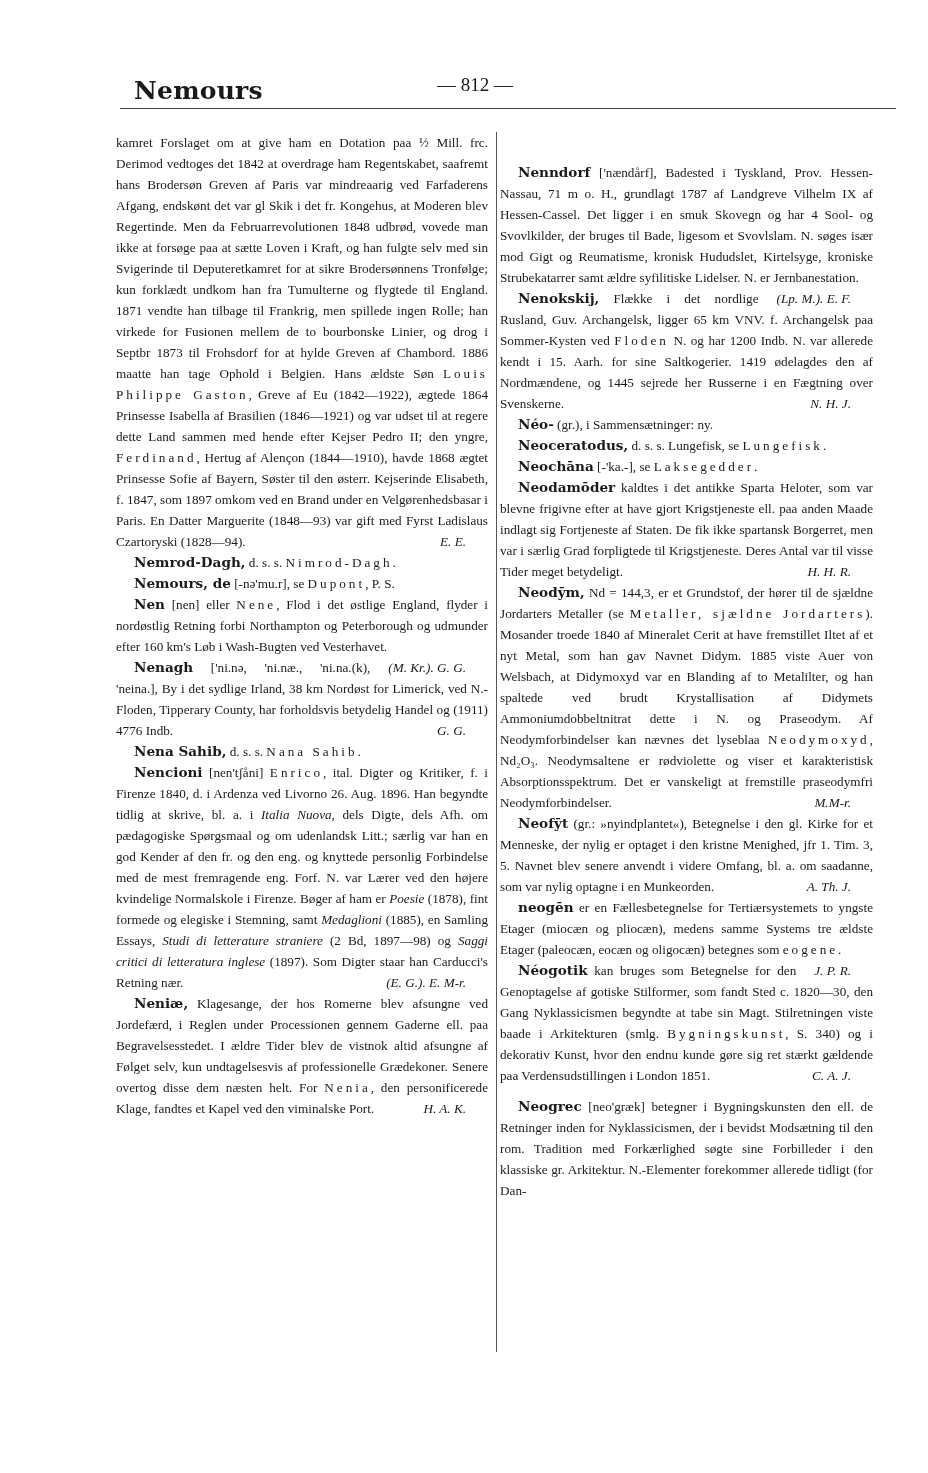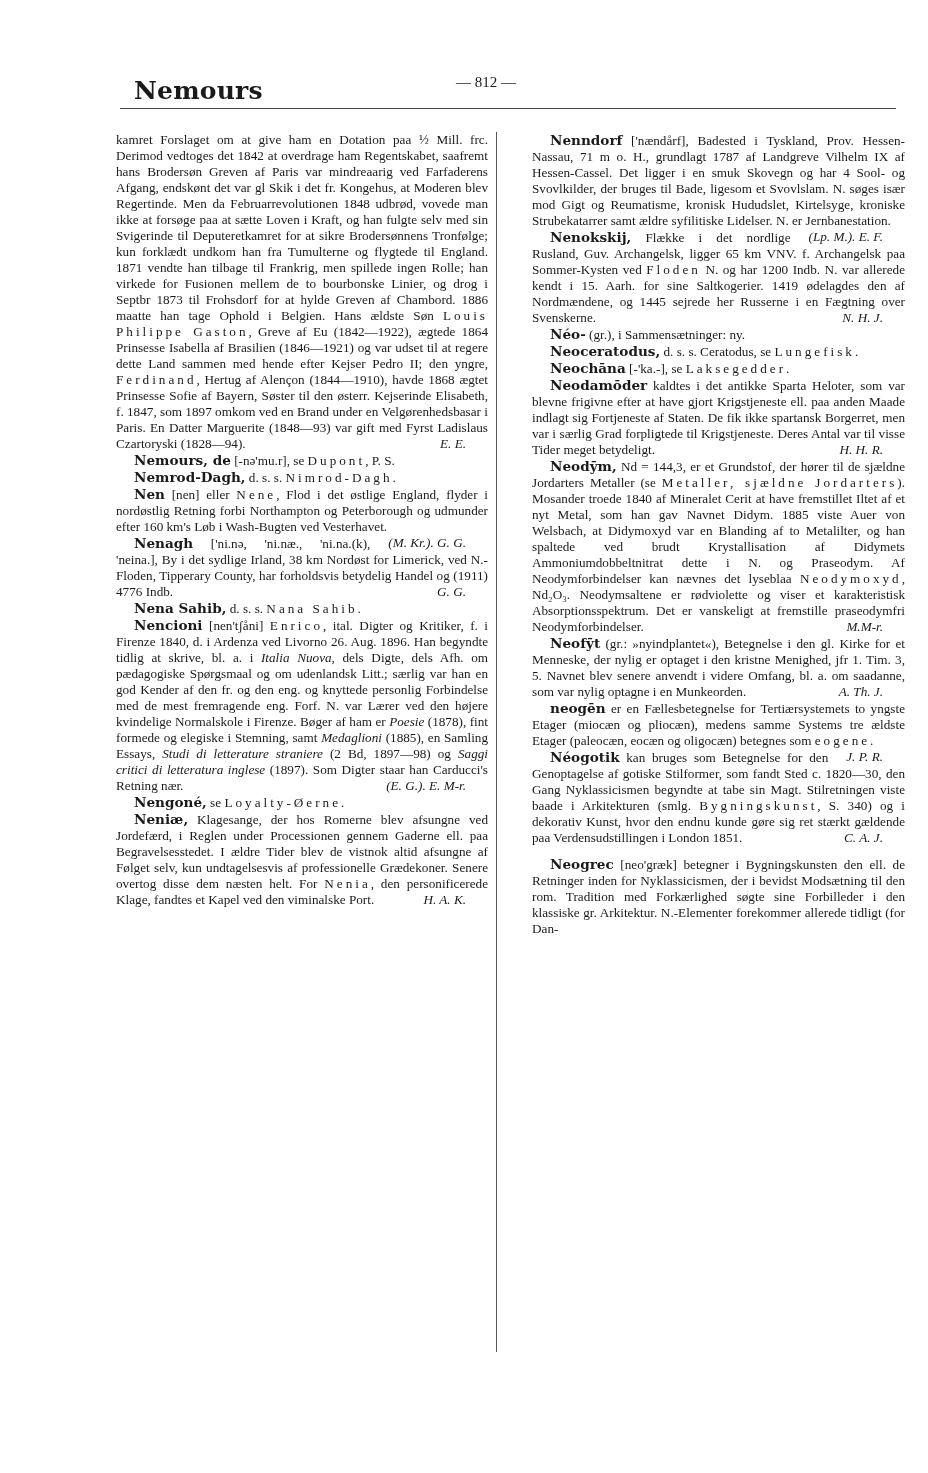--- a/index.html
+++ b/index.html
@@ -1,27 +1,27 @@
 <!DOCTYPE html>
 <html><head>
 <meta charset="utf-8">
 <style>
   html, body { margin: 0; padding: 0; background: #ffffff; }
   body { width: 928px; height: 1473px; position: relative; overflow: hidden;
          font-family: "DejaVu Serif", "Liberation Serif", serif; color: #1a1a1a; }
   .header { position: absolute; left: 134px; top: 74px; width: 760px; height: 30px; }
   .running-head { position: absolute; left: 0; top: 2px; font-weight: bold; font-size: 25px;
                   font-family: "DejaVu Serif", serif; letter-spacing: 0.2px; }
-  .page-number { position: absolute; left: 322px; top: 0px; font-size: 15px;
+  .page-number { position: absolute; left: 303px; top: 0px; font-size: 19px;
                  font-family: "Liberation Serif", serif; }
   .header-rule { position: absolute; left: 120px; top: 108px; width: 776px; height: 1px; background: #444; }
-  .col { position: absolute; top: 132px; font-size: 13.2px; line-height: 16px;
+  .col { position: absolute; top: 132px; font-size: 13.2px; line-height: 21px;
          font-family: "Liberation Serif", serif; text-align: justify; }
   .col.left { left: 116px; width: 372px; }
-  .col.right { left: 532px; width: 373px; }
+  .col.right { left: 500px; width: 373px; margin-top: 30px; }
   .divider { position: absolute; left: 496px; top: 132px; width: 1px; height: 1220px; background: #555; }
   .entry { margin: 0; text-indent: 18px; }
   .entry.cont { text-indent: 0; }
   .hw { font-weight: bold; font-family: "DejaVu Serif", serif; font-size: 13.6px; }
   .sp { letter-spacing: 3px; }
   .it { font-style: italic; margin-top: 44px; }
   .sig { float: right; font-style: italic; padding-right: 22px; }
   .gap { height: 10px; }
 </style>
 </head>
@@ -34,42 +34,39 @@
 <div class="header-rule"></div>
 
 <div class="col left">
   <p class="entry cont">
     <span>kamret Forslaget om at give ham en Dotation paa ½ Mill. frc. Derimod vedtoges det 1842 at overdrage ham Regentskabet, saafremt hans Brodersøn Greven af Paris var mindreaarig ved Farfaderens Afgang, endskønt det var gl Skik i det fr. Kongehus, at Moderen blev Regertinde. Men da Februarrevolutionen 1848 udbrød, vovede man ikke at forsøge paa at sætte Loven i Kraft, og han fulgte selv med sin Svigerinde til Deputeretkamret for at sikre Brodersønnens Tronfølge; kun forklædt undkom han fra Tumulterne og flygtede til England. 1871 vendte han tilbage til Frankrig, men spillede ingen Rolle; han virkede for Fusionen mellem de to bourbonske Linier, og drog i Septbr 1873 til Frohsdorf for at hylde Greven af Chambord. 1886 maatte han tage Ophold i Belgien. Hans ældste Søn</span>
     <span class="sp">Louis Philippe Gaston</span><span>, Greve af Eu (1842—1922), ægtede 1864 Prinsesse Isabella af Brasilien (1846—1921) og var udset til at regere dette Land sammen med hende efter Kejser Pedro II; den yngre,</span>
     <span class="sp">Ferdinand</span><span>, Hertug af Alençon (1844—1910), havde 1868 ægtet Prinsesse Sofie af Bayern, Søster til den østerr. Kejserinde Elisabeth, f. 1847, som 1897 omkom ved en Brand under en Velgørenhedsbasar i Paris. En Datter Marguerite (1848—93) var gift med Fyrst Ladislaus Czartoryski (1828—94).</span>
     <span class="sig">E. E.</span>
   </p>
   <p class="entry">
-    <span class="hw">Nemours, de</span><span> [-nə'mu.r], se </span><span class="sp">Dupont</span><span>, P. S.</span>
+    <span class="hw">Nemrod-Dagh,</span><span> d. s. s. </span><span class="sp">Nimrod-Dagh</span><span>.</span>
   </p>
   <p class="entry">
-    <span class="hw">Nemrod-Dagh,</span><span> d. s. s. </span><span class="sp">Nimrod-Dagh</span><span>.</span>
+    <span class="hw">Nemours, de</span><span> [-nə'mu.r], se </span><span class="sp">Dupont</span><span>, P. S.</span>
   </p>
   <p class="entry">
     <span class="hw">Nen</span><span> [nen] eller </span><span class="sp">Nene</span><span>, Flod i det østlige England, flyder i nordøstlig Retning forbi Northampton og Peterborough og udmunder efter 160 km's Løb i Wash-Bugten ved Vesterhavet.</span>
     <span class="sig">(M. Kr.). G. G.</span>
   </p>
   <p class="entry">
     <span class="hw">Nenagh</span><span> ['ni.nə, 'ni.næ., 'ni.na.(k), 'neina.], By i det sydlige Irland, 38 km Nordøst for Limerick, ved N.-Floden, Tipperary County, har forholdsvis betydelig Handel og (1911) 4776 Indb.</span>
     <span class="sig">G. G.</span>
   </p>
   <p class="entry">
     <span class="hw">Nena Sahib,</span><span> d. s. s. </span><span class="sp">Nana Sahib</span><span>.</span>
   </p>
   <p class="entry">
     <span class="hw">Nencioni</span><span> [nen'tʃåni] </span><span class="sp">Enrico</span><span>, ital. Digter og Kritiker, f. i Firenze 1840, d. i Ardenza ved Livorno 26. Aug. 1896. Han begyndte tidlig at skrive, bl. a. i </span><span class="it">Italia Nuova</span><span>, dels Digte, dels Afh. om pædagogiske Spørgsmaal og om udenlandsk Litt.; særlig var han en god Kender af den fr. og den eng. og knyttede personlig Forbindelse med de mest fremragende eng. Forf. N. var Lærer ved den højere kvindelige Normalskole i Firenze. Bøger af ham er </span><span class="it">Poesie</span><span> (1878), fint formede og elegiske i Stemning, samt </span><span class="it">Medaglioni</span><span> (1885), en Samling Essays, </span><span class="it">Studi di letterature straniere</span><span> (2 Bd, 1897—98) og </span><span class="it">Saggi critici di letteratura inglese</span><span> (1897). Som Digter staar han Carducci's Retning nær.</span>
     <span class="sig">(E. G.). E. M-r.</span>
-  </p>
-  <p class="entry">
-    <span class="hw">Nengoné,</span><span> se </span><span class="sp">Loyalty-Øerne</span><span>.</span>
   </p>
   <p class="entry">
     <span class="hw">Neniæ,</span><span> Klagesange, der hos Romerne blev afsungne ved Jordefærd, i Reglen under Processionen gennem Gaderne ell. paa Begravelsesstedet. I ældre Tider blev de vistnok altid afsungne af Følget selv, kun undtagelsesvis af professionelle Grædekoner. Senere overtog disse dem næsten helt. For </span><span class="sp">Nenia</span><span>, den personificerede Klage, fandtes et Kapel ved den viminalske Port.</span>
     <span class="sig">H. A. K.</span>
   </p>
 </div>
 
 <div class="divider"></div>
 
 <div class="col right">
@@ -78,21 +75,21 @@
     <span class="sig">(Lp. M.). E. F.</span>
   </p>
   <p class="entry">
     <span class="hw">Nenokskij,</span><span> Flække i det nordlige Rusland, Guv. Archangelsk, ligger 65 km VNV. f. Archangelsk paa Sommer-Kysten ved </span><span class="sp">Floden</span><span> N. og har 1200 Indb. N. var allerede kendt i 15. Aarh. for sine Saltkogerier. 1419 ødelagdes den af Nordmændene, og 1445 sejrede her Russerne i en Fægtning over Svenskerne.</span>
     <span class="sig">N. H. J.</span>
   </p>
   <p class="entry">
     <span class="hw">Néo-</span><span> (gr.), i Sammensætninger: ny.</span>
   </p>
   <p class="entry">
-    <span class="hw">Neoceratodus,</span><span> d. s. s. Ceratodus, se </span><span class="sp">Lungefisk</span><span>.</span>
+    <span class="hw">Neoceratodus,</span><span> d. s. s. Lungefisk, se </span><span class="sp">Lungefisk</span><span>.</span>
   </p>
   <p class="entry">
     <span class="hw">Neochāna</span><span> [-'ka.-], se </span><span class="sp">Laksegedder</span><span>.</span>
   </p>
   <p class="entry">
     <span class="hw">Neodamōder</span><span> kaldtes i det antikke Sparta Heloter, som var blevne frigivne efter at have gjort Krigstjeneste ell. paa anden Maade indlagt sig Fortjeneste af Staten. De fik ikke spartansk Borgerret, men var i særlig Grad forpligtede til Krigstjeneste. Deres Antal var til visse Tider meget betydeligt.</span>
     <span class="sig">H. H. R.</span>
   </p>
   <p class="entry">
     <span class="hw">Neodȳm,</span><span> Nd = 144,3, er et Grundstof, der hører til de sjældne Jordarters Metaller (se </span><span class="sp">Metaller, sjældne Jordarters</span><span>). Mosander troede 1840 af Mineralet Cerit at have fremstillet Iltet af et nyt Metal, som han gav Navnet Didym. 1885 viste Auer von Welsbach, at Didymoxyd var en Blanding af to Metalilter, og han spaltede ved brudt Krystallisation af Didymets Ammoniumdobbeltnitrat dette i N. og Praseodym. Af Neodymforbindelser kan nævnes det lyseblaa </span><span class="sp">Neodymoxyd</span><span>, Nd₂O₃. Neodymsaltene er rødviolette og viser et karakteristisk Absorptionsspektrum. Det er vanskeligt at fremstille praseodymfri Neodymforbindelser.</span>

